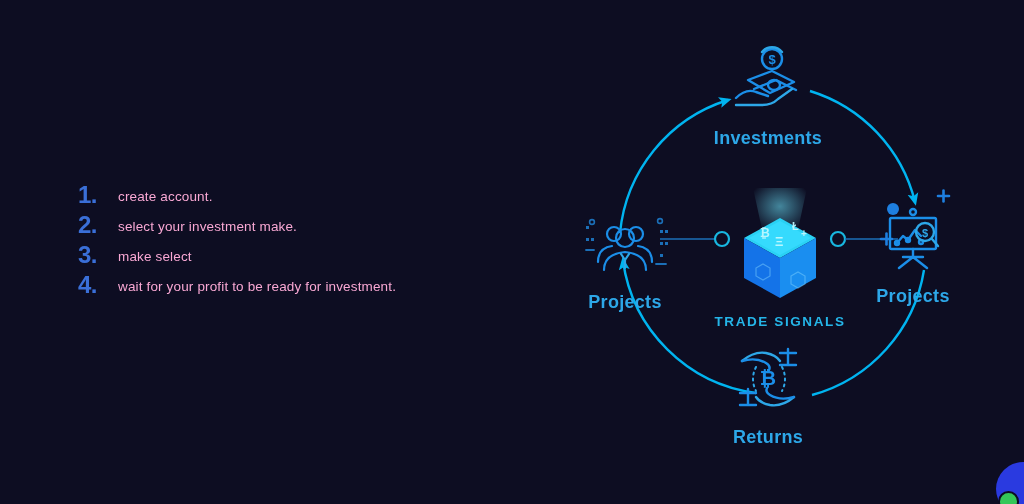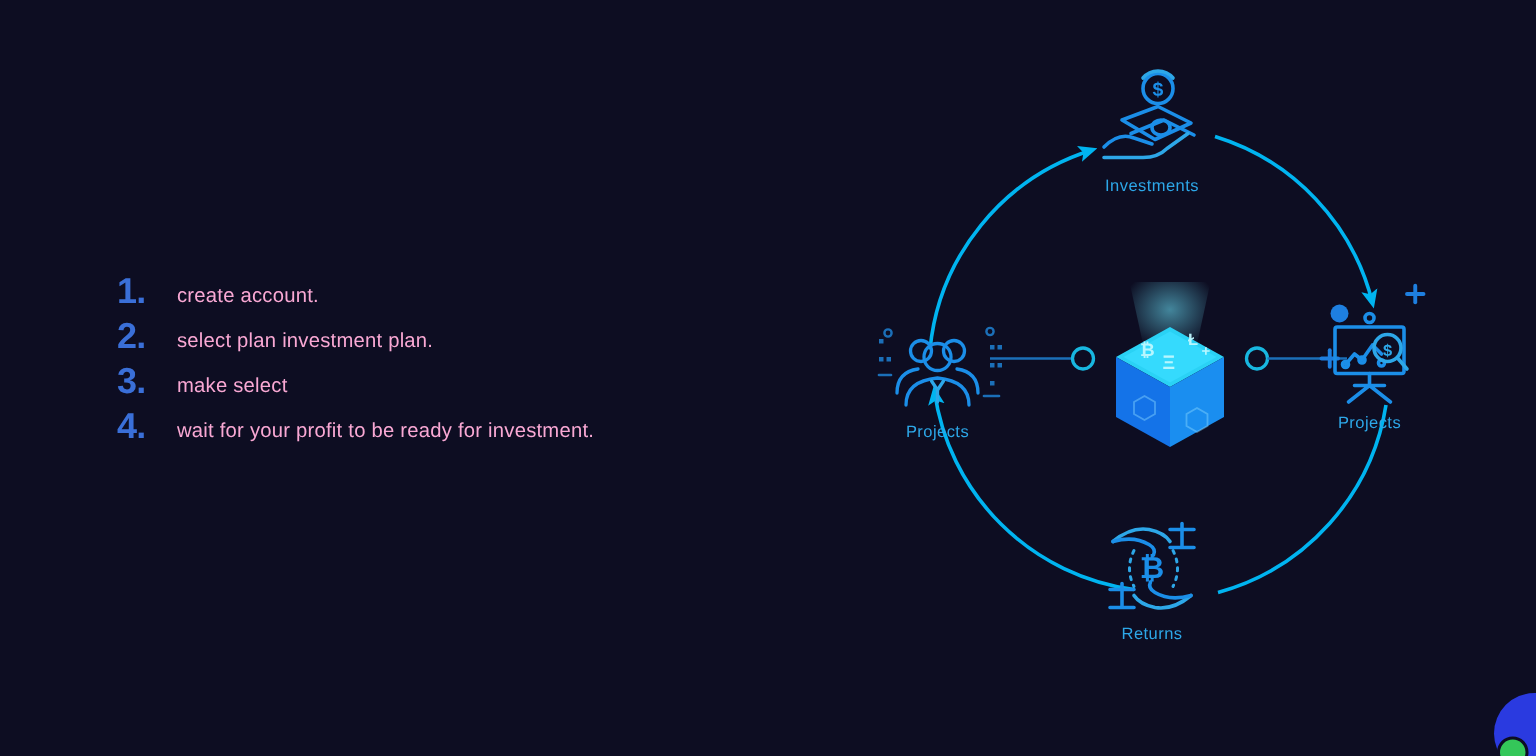--- a/index.html
+++ b/index.html
@@ -65,23 +65,23 @@
     position: absolute;
     width: 130px;
     text-align: center;
   }
   .node .glyph {
     display: block;
     height: 72px;
   }
   .node .caption {
     display: block;
-    margin-top: 2px;
-    font-size: 11px;
-    font-weight: normal;
+    margin-top: 12px;
+    font-size: 18px;
+    font-weight: bold;
     color: #2da7e8;
     letter-spacing: 0.3px;
   }
   #node-investments { left: 143px; top: 26px; }
   #node-projects    { left: 288px; top: 184px; }
   #node-returns     { left: 143px; top: 325px; }
   #node-investors   { left: 0px;   top: 190px; }
 
   
   #center {
@@ -129,21 +129,21 @@
 
 <div id="page">
 
   <div id="steps">
     <div class="step-row">
       <span class="step-num">1.</span>
       <span class="step-text">create account.</span>
     </div>
     <div class="step-row">
       <span class="step-num">2.</span>
-      <span class="step-text">select plan investment plan.</span>
+      <span class="step-text">select your investment make.</span>
     </div>
     <div class="step-row">
       <span class="step-num">3.</span>
       <span class="step-text">make select</span>
     </div>
     <div class="step-row">
       <span class="step-num">4.</span>
       <span class="step-text">wait for your profit to be ready for investment.</span>
     </div>
   </div>
@@ -201,20 +201,21 @@
           <text x="92" y="42" font-size="11">Ł</text>
           <text x="101" y="49" font-size="10">+</text>
           <text x="75" y="58" font-size="13">Ξ</text>
         </g>
 
         <g fill="none" stroke="#86d6ff" stroke-width="1.2" opacity="0.45">
           <path d="M56 80 l7-4 7 4 0 8 -7 4 -7 -4 z"></path>
           <path d="M91 88 l7-4 7 4 0 8 -7 4 -7 -4 z"></path>
         </g>
       </svg>
+      <span class="caption">TRADE SIGNALS</span>
     </div>
 
     <div class="node" id="node-investments">
       <span class="glyph">
         <svg width="80" height="72" viewBox="0 0 80 72" fill="none" stroke="#1b8ee8" stroke-width="2.4" stroke-linecap="round" stroke-linejoin="round">
           <circle cx="44" cy="15" r="10"></circle>
           <path d="M34 8 a13 13 0 0 1 20 0" stroke="#2da7e8"></path>
           <text x="44" y="20" font-size="13" font-family="'Liberation Sans', sans-serif" fill="#1b8ee8" stroke="none" text-anchor="middle" font-weight="bold">$</text>
           <path d="M20 36 L44 27 L66 38 L42 49 Z"></path>
           <path d="M26 45 L48 36 L68 46"></path>

